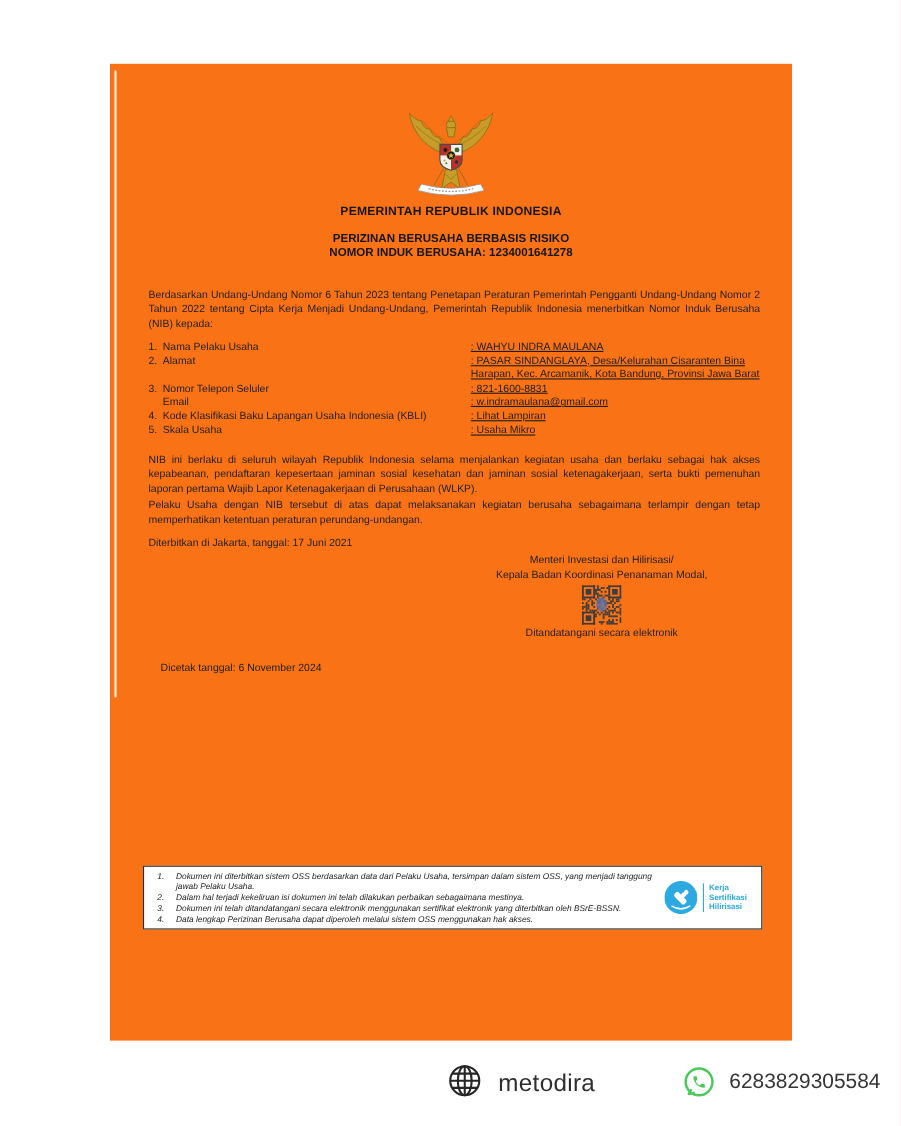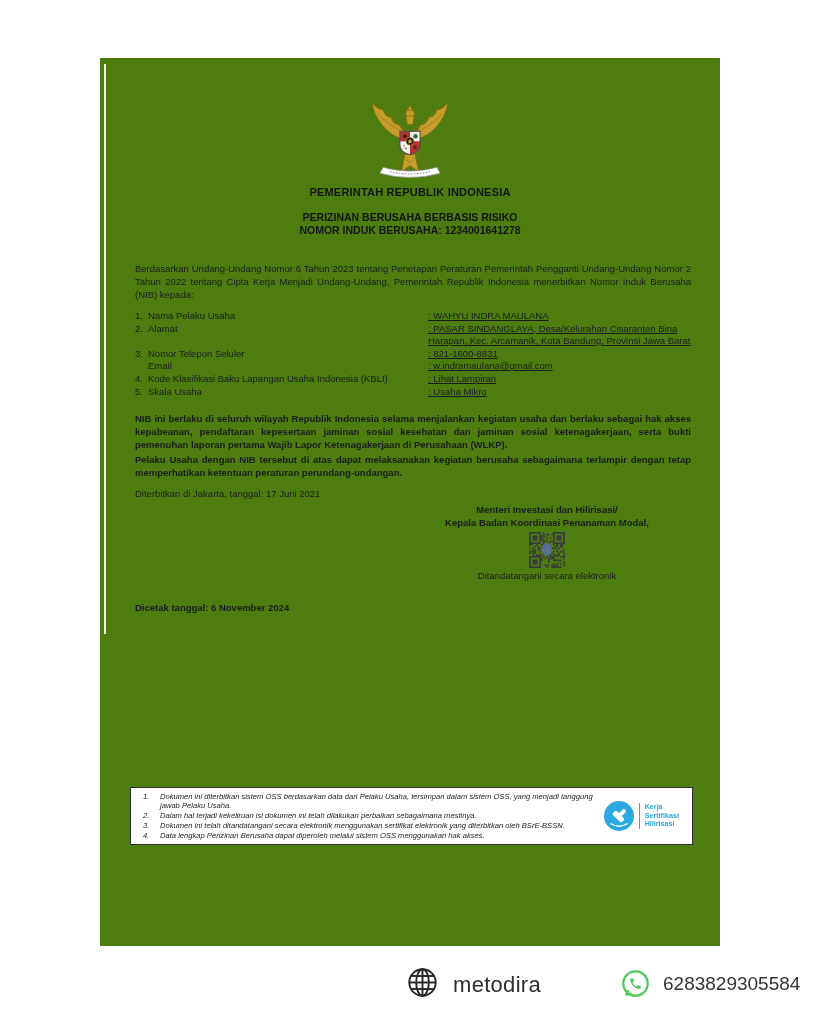--- a/index.html
+++ b/index.html
@@ -1,49 +1,49 @@
 <!DOCTYPE html>
 <html><head>
 <meta charset="utf-8">
 <style>
   html,body{margin:0;padding:0;}
   body{
     width:819px;height:1024px;background:#ffffff;position:relative;
     font-family:"Liberation Sans",sans-serif;color:#1d1d1d;overflow:hidden;
   }
   .canvas{position:absolute;inset:0;}
-  .page{position:absolute;left:100px;top:58px;width:620px;height:888px;background:#4d7c0f;}
+  .page{position:absolute;left:100px;top:58px;width:620px;height:888px;background:#f97316;}
   .page-edge{position:absolute;left:4px;top:6px;width:2px;height:570px;background:#f6f0dd;}
   .emblem{position:absolute;left:268px;top:32px;width:84px;height:90px;}
   .emblem svg{width:100%;height:100%;display:block;}
   .gov-title{position:absolute;left:0;top:128px;width:100%;text-align:center;
     font-weight:bold;font-size:11px;letter-spacing:.2px;color:#161616;}
   .doc-title{position:absolute;left:0;top:153px;width:100%;text-align:center;
     font-weight:bold;font-size:10.5px;color:#161616;}
   .doc-number{position:absolute;left:0;top:166px;width:100%;text-align:center;
     font-weight:bold;font-size:10.5px;color:#161616;}
   .intro{position:absolute;left:35px;top:204px;width:556px;margin:0;
     font-size:9.5px;line-height:13px;text-align:justify;}
   .details{position:absolute;left:35px;top:252px;width:556px;font-size:9.5px;}
   .drow{display:flex;line-height:12.6px;}
   .dnum{flex:0 0 13px;}
   .dlabel{flex:0 0 280px;}
   .dvalue{flex:1;text-decoration:underline;}
   .para{position:absolute;left:35px;width:556px;margin:0;
-    font-size:9.5px;line-height:13px;text-align:justify;font-weight:bold;}
+    font-size:9.5px;line-height:13px;text-align:justify;}
   .p1{top:354px;} .p2{top:395px;}
   .issued{position:absolute;left:35px;top:430px;font-size:9.5px;}
   .sig{position:absolute;left:308px;top:446px;width:278px;text-align:center;
     font-size:9.5px;line-height:12.5px;}
-  .sig-bold{font-weight:bold;}
+  .sig-bold{font-weight:normal;}
   .qr{position:relative;width:36px;height:36px;margin:3px auto 2px auto;}
   .qr svg{width:36px;height:36px;display:block;}
   .qr-blob{position:absolute;left:13px;top:11px;width:10px;height:13px;
     background:rgba(90,115,175,.8);border-radius:50%;}
-  .printed{position:absolute;left:35px;top:544px;font-size:9.5px;font-weight:bold;}
+  .printed{position:absolute;left:46px;top:544px;font-size:9.5px;}
   .notes-box{position:absolute;left:30px;top:729px;width:563px;height:58px;
     border:1.5px solid #2b2b2b;box-sizing:border-box;display:flex;align-items:center;background:#fff;}
   .notes{flex:1;padding:4px 6px 4px 10px;font-style:italic;font-size:7.6px;line-height:9.7px;color:#222;}
   .nrow{display:flex;}
   .nnum{flex:0 0 17px;padding-left:2px;}
   .ntext{flex:1;}
   .bse{display:flex;align-items:center;gap:5px;padding-right:13px;}
   .bse-circle{width:30px;height:30px;flex:0 0 30px;}
   .bse-circle svg{width:30px;height:30px;display:block;}
   .bse-div{width:1px;height:26px;background:#2BA9E0;}

